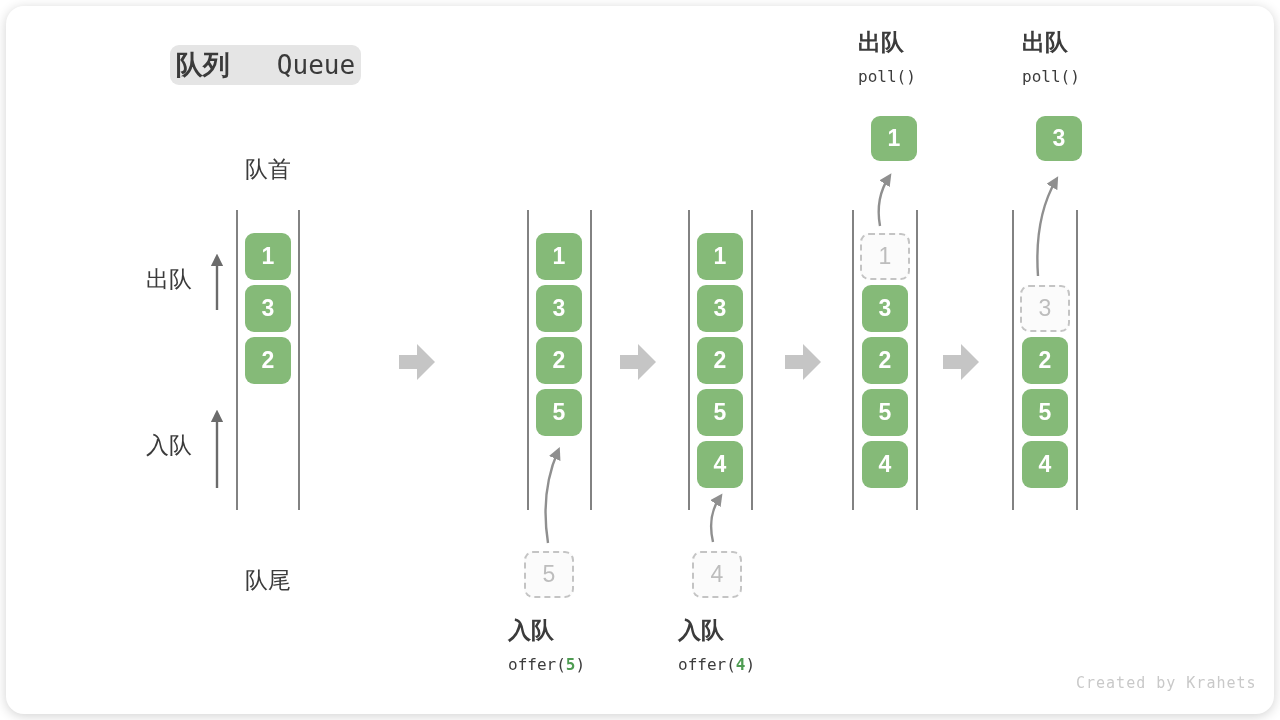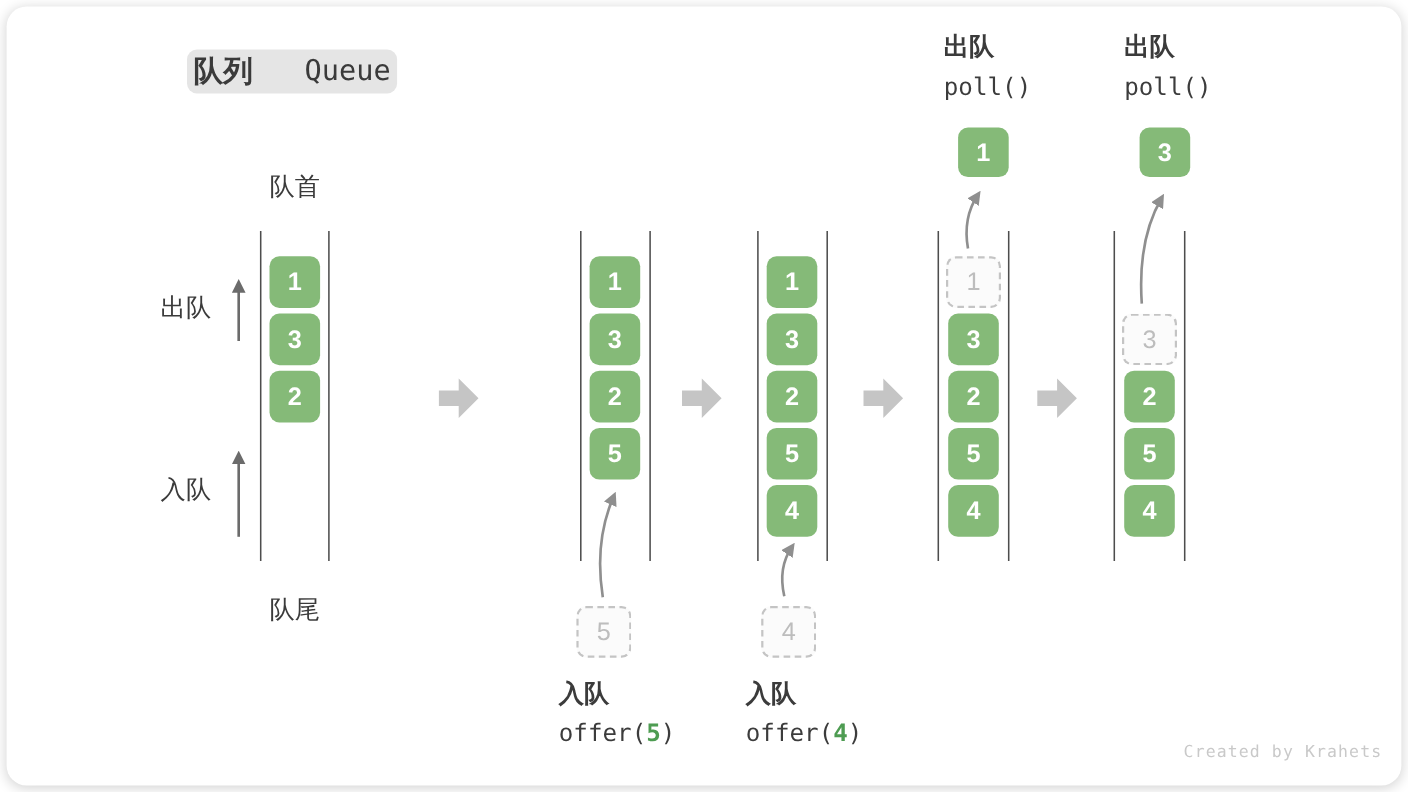--- a/index.html
+++ b/index.html
@@ -33,21 +33,21 @@
   }
   .popped { width: 46px; height: 45px; }
   .dashed {
     width: 50px; height: 47px;
     background: #fbfbfb; border: 2px dashed #c4c4c4;
     color: #bdbdbd; font-weight: 400;
   }
 
   .op-label .zh { font-size: 23px; font-weight: 700; color: #3b3b3b; margin-bottom: 9px; }
   .op-label .code {
-    font-family: "DejaVu Sans Mono", monospace; font-size: 22px;
+    font-family: "DejaVu Sans Mono", monospace; font-size: 16px;
     font-weight: 500; color: #3c3c3c; white-space: nowrap;
   }
   .op-label .arg { color: #4e9c52; font-weight: 700; }
 
   .watermark {
     left: 1076px; top: 674px; width: 170px;
     font-family: "DejaVu Sans Mono", monospace; font-size: 15px;
     color: #c9c9c9; letter-spacing: 1px; white-space: nowrap;
   }
 
@@ -98,21 +98,21 @@
     <path d="M1038,276 Q1034,218 1056,180" marker-end="url(#ah-gray)"></path>
   </g>
 </svg>
 
 <div class="abs title-badge">
   <span class="title-zh">队列</span>
   <span class="title-en">Queue</span>
 </div>
 
 <div class="abs cjk-label centered" style="left:218px;top:154px">队首</div>
-<div class="abs cjk-label centered" style="left:218px;top:539px">队尾</div>
+<div class="abs cjk-label centered" style="left:218px;top:565px">队尾</div>
 
 <div class="abs cjk-label" style="left:146px;top:264px">出队</div>
 <div class="abs cjk-label" style="left:146px;top:430px">入队</div>
 
 <div class="cell" style="left:245px;top:233px">1</div>
 <div class="cell" style="left:245px;top:285px">3</div>
 <div class="cell" style="left:245px;top:337px">2</div>
 
 <div class="cell" style="left:536px;top:233px">1</div>
 <div class="cell" style="left:536px;top:285px">3</div>

